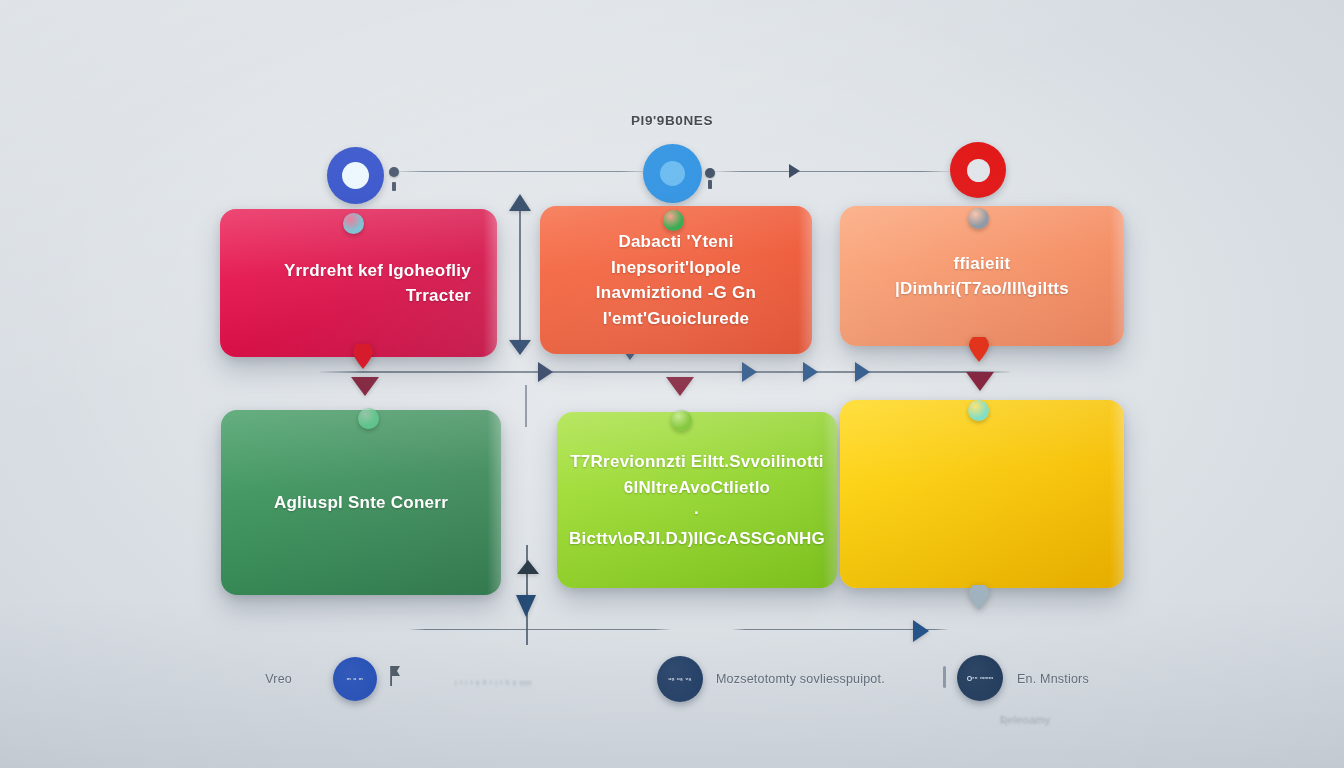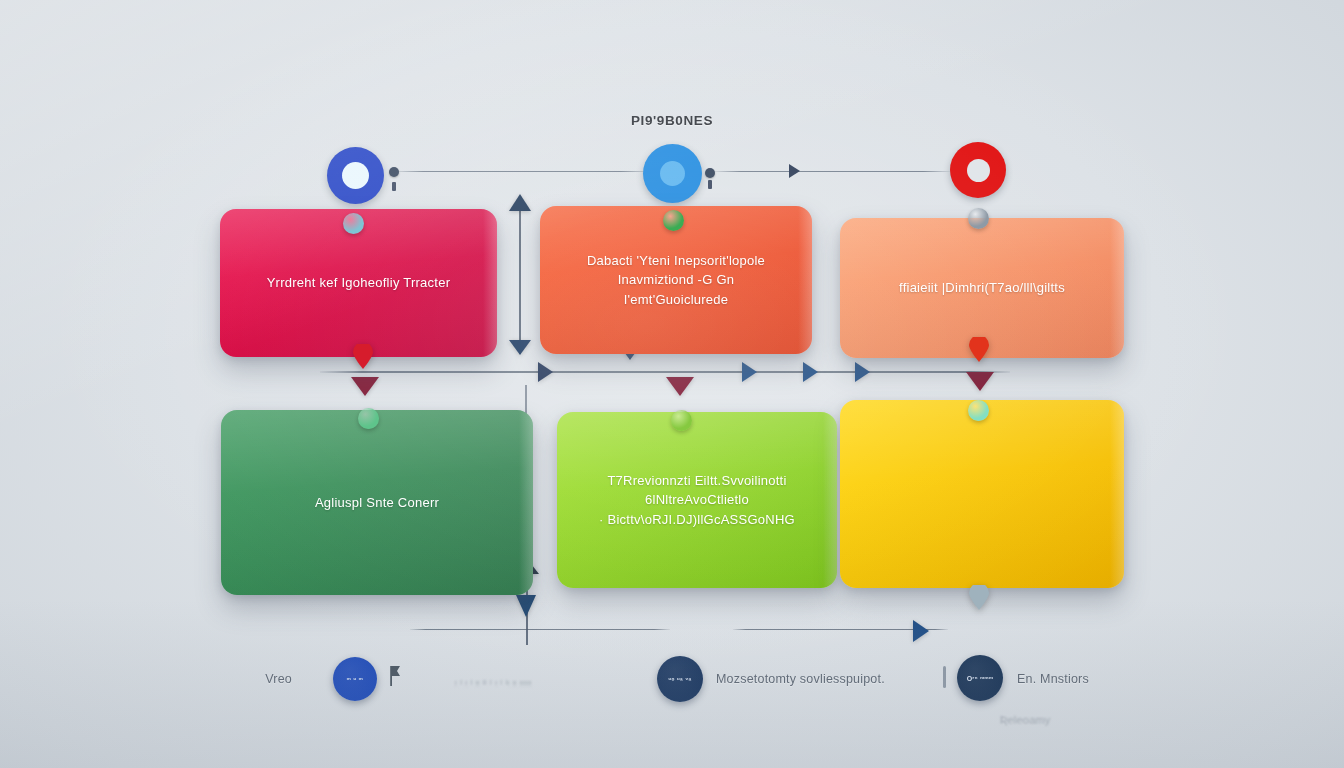--- a/index.html
+++ b/index.html
@@ -86,22 +86,22 @@
     align-items: center;
     justify-content: center;
     text-align: center;
     padding: 14px 26px;
     box-shadow: 0 14px 26px rgba(60,72,90,0.28), 0 3px 8px rgba(60,72,90,0.18);
     overflow: hidden;
   }
   .card .card-text {
     position: relative;
     color: #ffffff;
-    font-size: 13px;
-    font-weight: 400;
+    font-size: 17px;
+    font-weight: 700;
     line-height: 1.5;
     letter-spacing: 0.25px;
     text-shadow: 0 1px 2px rgba(0,0,0,0.22);
     filter: blur(0.45px);
     z-index: 2;
   }
   .card::after {
     content: "";
     position: absolute; inset: 0;
     background: linear-gradient(175deg, rgba(255,255,255,0.16) 0%, rgba(255,255,255,0.02) 40%, rgba(0,0,0,0.05) 100%);
@@ -260,36 +260,36 @@
 
   <div class="v-line" style="left:526px; top:545px; height:100px;"></div>
   <div class="arrow-u" style="left:517px; top:560px; border-bottom-color:#22313f; border-bottom-width:14px;"></div>
   <div class="arrow-d" style="left:516px; top:595px; border-top-color:#1d4570; border-top-width:22px; border-left-width:10px; border-right-width:10px;"></div>
 
   <div class="h-line" style="left:410px; top:629px; width:260px; height:1.2px;"></div>
   <div class="h-line" style="left:733px; top:629px; width:215px; height:1.2px;"></div>
   <div class="arrow-r" style="left:913px; top:620px; border-left-width:16px; border-top-width:11px; border-bottom-width:11px;"></div>
 
   <div id="cards-layer">
-      <div class="card" style="left: 220px; top: 209px; width: 277px; height: 148px; background: linear-gradient(135deg, rgb(232, 0, 63) 0%, rgb(201, 0, 58) 100%);">
+      <div class="card" style="left: 220px; top: 209px; width: 277px; height: 148px; background: linear-gradient(135deg, rgb(232, 0, 63) 0%, rgb(201, 0, 58) 100%); text-align: right;">
         <div class="edge-sheen"></div>
         <div class="card-text">Yrrdreht kef Igoheofliy Trracter</div>
       </div>
       <div class="pin" style="left: 343px; top: 213px; background: radial-gradient(circle at 35% 30%, rgba(255, 255, 255, 0.333), rgb(127, 196, 212) 60%);"></div>
       <div class="card" style="left: 540px; top: 206px; width: 272px; height: 148px; background: linear-gradient(135deg, rgb(245, 86, 42) 0%, rgb(232, 64, 29) 100%);">
         <div class="edge-sheen"></div>
         <div class="card-text">Dabacti 'Yteni Inepsorit'lopole<br>Inavmiztiond -G Gn I'emt'Guoiclurede</div>
       </div>
       <div class="pin" style="left: 663px; top: 210px; background: radial-gradient(circle at 35% 30%, rgba(255, 255, 255, 0.333), rgb(59, 172, 84) 60%);"></div>
-      <div class="card" style="left: 840px; top: 206px; width: 284px; height: 140px; background: linear-gradient(135deg, rgb(250, 156, 107) 0%, rgb(242, 131, 90) 100%); margin-top: 12px;">
+      <div class="card" style="left: 840px; top: 206px; width: 284px; height: 140px; background: linear-gradient(135deg, rgb(250, 156, 107) 0%, rgb(242, 131, 90) 100%);">
         <div class="edge-sheen"></div>
         <div class="card-text">ffiaieiit |Dimhri(T7ao/lll\giltts</div>
       </div>
       <div class="pin" style="left: 968px; top: 208px; background: radial-gradient(circle at 35% 30%, rgba(255, 255, 255, 0.333), rgb(142, 154, 166) 60%);"></div>
-      <div class="card" style="left: 221px; top: 410px; width: 312px; height: 185px; background: linear-gradient(135deg, rgb(62, 154, 95) 0%, rgb(46, 122, 76) 100%); justify-content: center;">
+      <div class="card" style="left: 221px; top: 410px; width: 280px; height: 185px; background: linear-gradient(135deg, rgb(62, 154, 95) 0%, rgb(46, 122, 76) 100%); justify-content: center;">
         <div class="edge-sheen"></div>
         <div class="card-text">Agliuspl Snte Conerr</div>
       </div>
       <div class="pin" style="left: 358px; top: 408px; background: radial-gradient(circle at 35% 30%, rgba(255, 255, 255, 0.333), rgb(94, 196, 139) 60%);"></div>
       <div class="card" style="left: 557px; top: 412px; width: 280px; height: 176px; background: linear-gradient(135deg, rgb(158, 222, 42) 0%, rgb(124, 200, 22) 100%);">
         <div class="edge-sheen"></div>
         <div class="card-text">T7Rrevionnzti Eiltt.Svvoilinotti 6lNltreAvoCtlietlo<br>· Bicttv\oRJI.DJ)llGcASSGoNHG</div>
       </div>
       <div class="pin" style="left: 671px; top: 410px; background: radial-gradient(circle at 35% 30%, rgba(255, 255, 255, 0.333), rgb(134, 201, 64) 60%);"></div>
       <div class="card" style="left: 840px; top: 400px; width: 284px; height: 188px; background: linear-gradient(135deg, rgb(255, 212, 0) 0%, rgb(242, 182, 0) 100%);">

